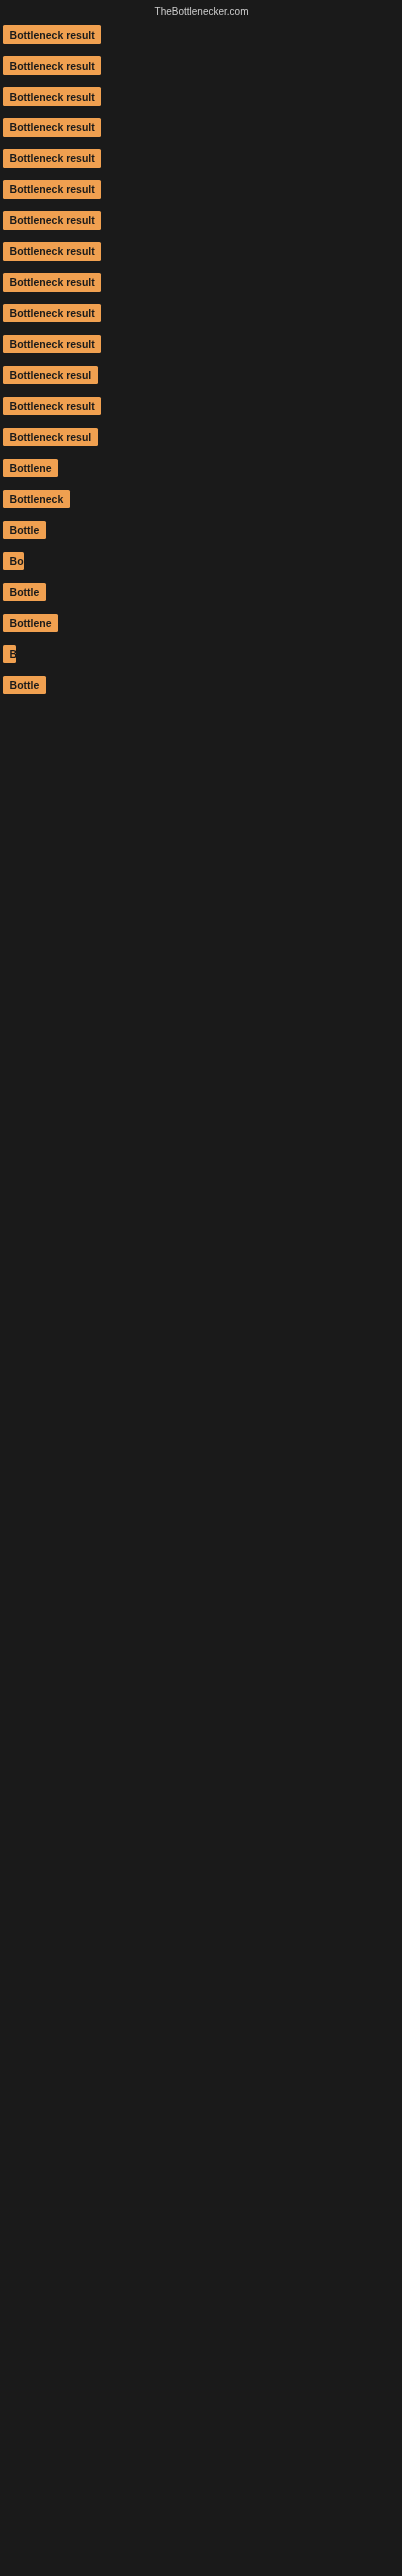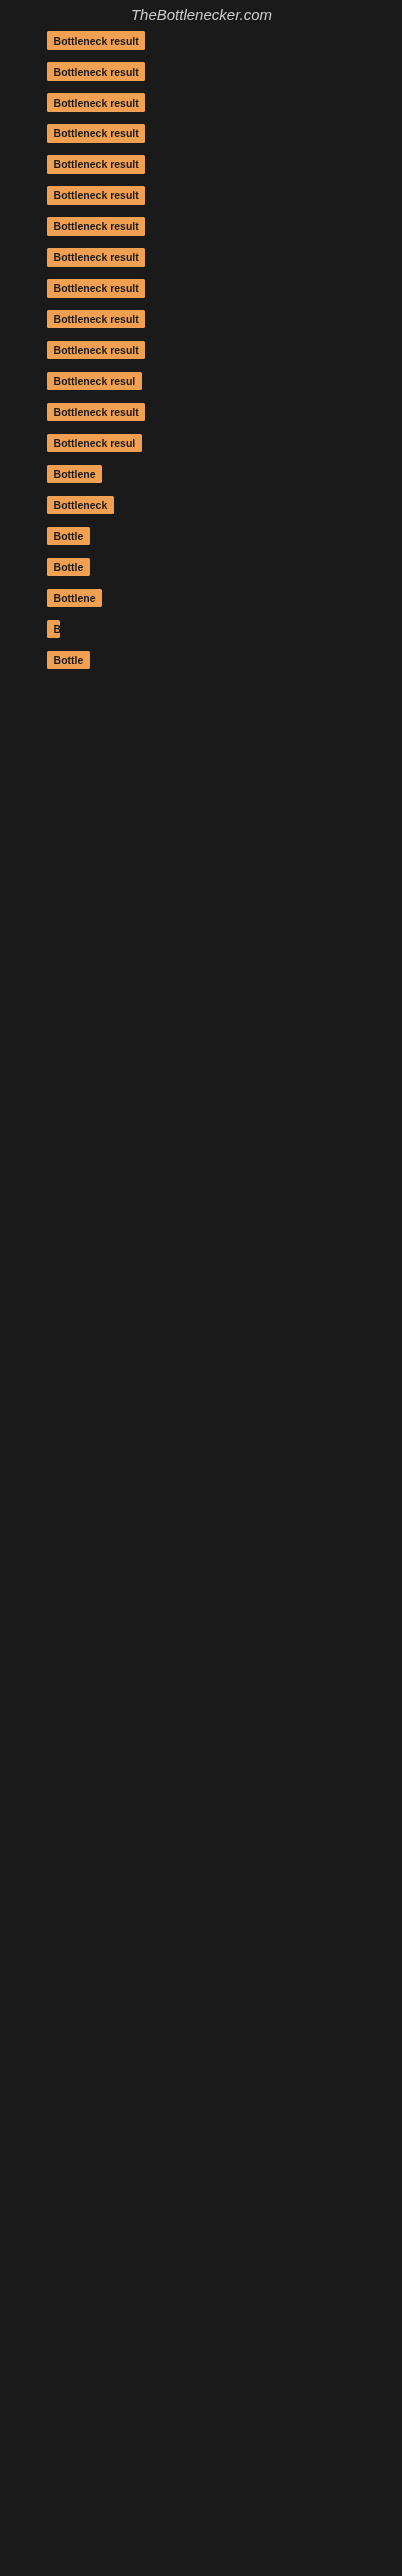--- a/index.html
+++ b/index.html
@@ -10,39 +10,37 @@
     body {
       width: 403px;
       min-height: 2576px;
       background-color: #1a1a1a;
       font-family: Arial, sans-serif;
       position: relative;
     }
     .site-title {
       text-align: center;
       color: #cccccc;
-      font-size: 15px;
+      font-size: 10px;
       padding: 6.4px 0 3.2px 0;
       font-weight: normal;
-      font-style: italic;
     }
     .bottleneck-badge {
       display: inline-block;
       background-color: #f0a050;
       color: #1a1a1a;
       font-size: 10.5px;
       font-weight: bold;
       padding: 3.2px 6.4px;
       border-radius: 1.6px;
       white-space: nowrap;
       overflow: hidden;
     }
     .row {
       padding: 4.8px 3.2px;
-      margin-left: 44px;
     }
   </style>
 </head>
 <body>
 
 <div>
   <div class="site-title">TheBottlenecker.com</div>
 </div>
 
 <div id="badges-container">
@@ -56,18 +54,19 @@
     <div class="row"><span class="bottleneck-badge" style="max-width: 129px;">Bottleneck result</span></div>
     <div class="row"><span class="bottleneck-badge" style="max-width: 128px;">Bottleneck result</span></div>
     <div class="row"><span class="bottleneck-badge" style="max-width: 126px;">Bottleneck result</span></div>
     <div class="row"><span class="bottleneck-badge" style="max-width: 125px;">Bottleneck result</span></div>
     <div class="row"><span class="bottleneck-badge" style="max-width: 113px;">Bottleneck resul</span></div>
     <div class="row"><span class="bottleneck-badge" style="max-width: 123px;">Bottleneck result</span></div>
     <div class="row"><span class="bottleneck-badge" style="max-width: 111px;">Bottleneck resul</span></div>
     <div class="row"><span class="bottleneck-badge" style="max-width: 58px;">Bottlene</span></div>
     <div class="row"><span class="bottleneck-badge" style="max-width: 68px;">Bottleneck</span></div>
     <div class="row"><span class="bottleneck-badge" style="max-width: 45px;">Bottle</span></div>
+    <div class="row"><span class="bottleneck-badge" style="max-width: 21px;">Bo</span></div>
     <div class="row"><span class="bottleneck-badge" style="max-width: 45px;">Bottle</span></div>
     <div class="row"><span class="bottleneck-badge" style="max-width: 58px;">Bottlene</span></div>
     <div class="row"><span class="bottleneck-badge" style="max-width: 11.3px;">B</span></div>
     <div class="row"><span class="bottleneck-badge" style="max-width: 45px;">Bottle</span></div>
   </div>
 
 
 </body></html>

